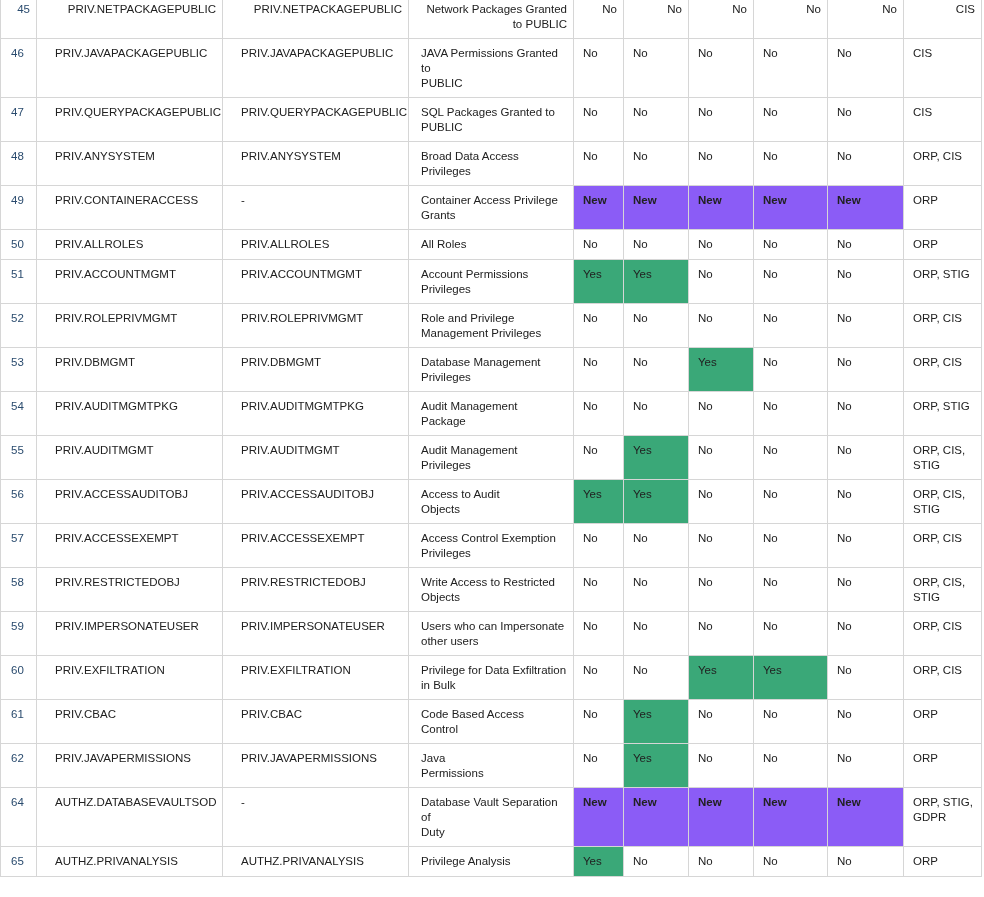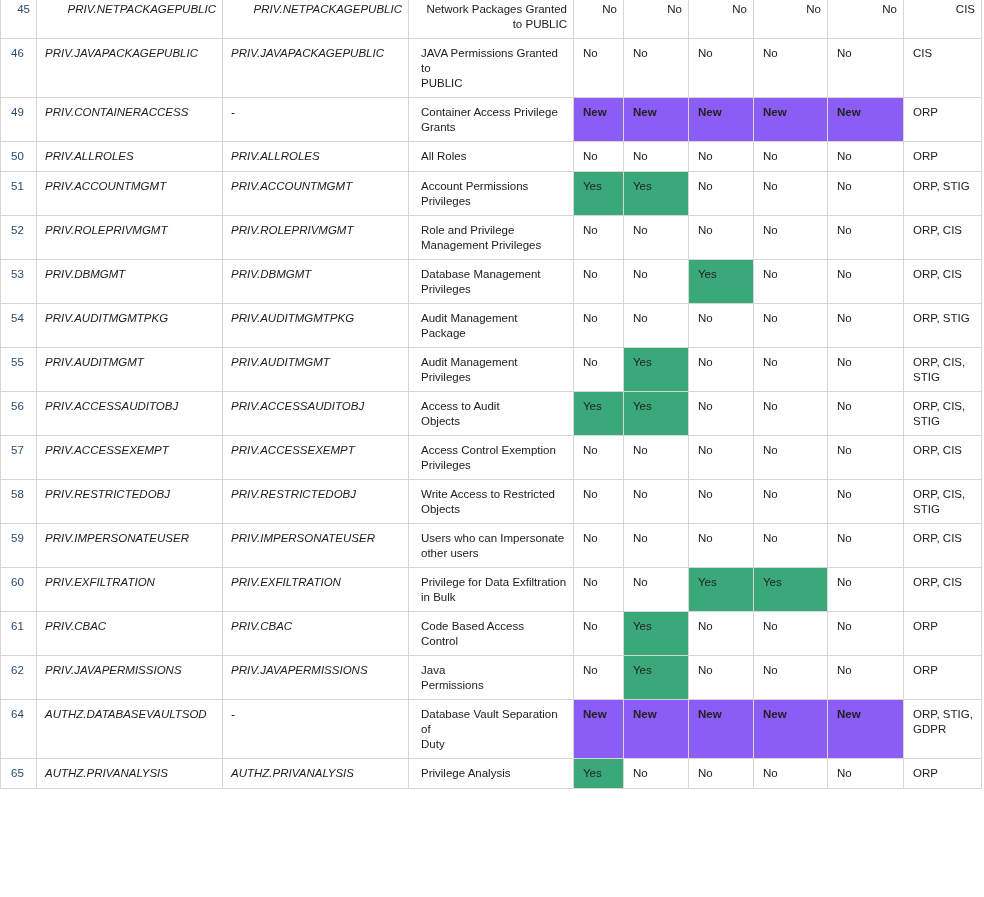--- a/index.html
+++ b/index.html
@@ -39,21 +39,21 @@
   }
   tr { height: 35px; }
   tr.single { height: 30px; }
   tr.clip-top { height: 35px; }
   tr.clip-top td { padding-top: 2px; border-top: none; text-align: right; }
 
   td.num {
     color: #2a4b6e;
     padding-left: 10px;
   }
-  td.name, td.alias { padding-left: 8px; font-style: italic; }
+  td.name, td.alias { padding-left: 18px; }
   td.desc { padding-left: 12px; }
   td.val  { padding-left: 9px; }
   td.val.yes { background: #3aa878; }
   td.val.new { background: #8b5cf6; font-weight: bold; }
   td.tags { padding-left: 9px; }
 </style>
 </head>
 <body>
 
 <table class="priv-table">
@@ -90,20 +90,46 @@
     <td class="desc">JAVA Permissions Granted to
 PUBLIC</td>
     <td class="val">No</td>
     <td class="val">No</td>
     <td class="val">No</td>
     <td class="val">No</td>
     <td class="val">No</td>
     <td class="tags">CIS</td>
   </tr>
       <tr>
+    <td class="num">47</td>
+    <td class="name">PRIV.QUERYPACKAGEPUBLIC</td>
+    <td class="alias">PRIV.QUERYPACKAGEPUBLIC</td>
+    <td class="desc">SQL Packages Granted to
+PUBLIC</td>
+    <td class="val">No</td>
+    <td class="val">No</td>
+    <td class="val">No</td>
+    <td class="val">No</td>
+    <td class="val">No</td>
+    <td class="tags">CIS</td>
+  </tr>
+      <tr>
+    <td class="num">48</td>
+    <td class="name">PRIV.ANYSYSTEM</td>
+    <td class="alias">PRIV.ANYSYSTEM</td>
+    <td class="desc">Broad Data Access
+Privileges</td>
+    <td class="val">No</td>
+    <td class="val">No</td>
+    <td class="val">No</td>
+    <td class="val">No</td>
+    <td class="val">No</td>
+    <td class="tags">ORP, CIS</td>
+  </tr>
+      <tr>
     <td class="num">49</td>
     <td class="name">PRIV.CONTAINERACCESS</td>
     <td class="alias">-</td>
     <td class="desc">Container Access Privilege
 Grants</td>
     <td class="val new">New</td>
     <td class="val new">New</td>
     <td class="val new">New</td>
     <td class="val new">New</td>
     <td class="val new">New</td>

